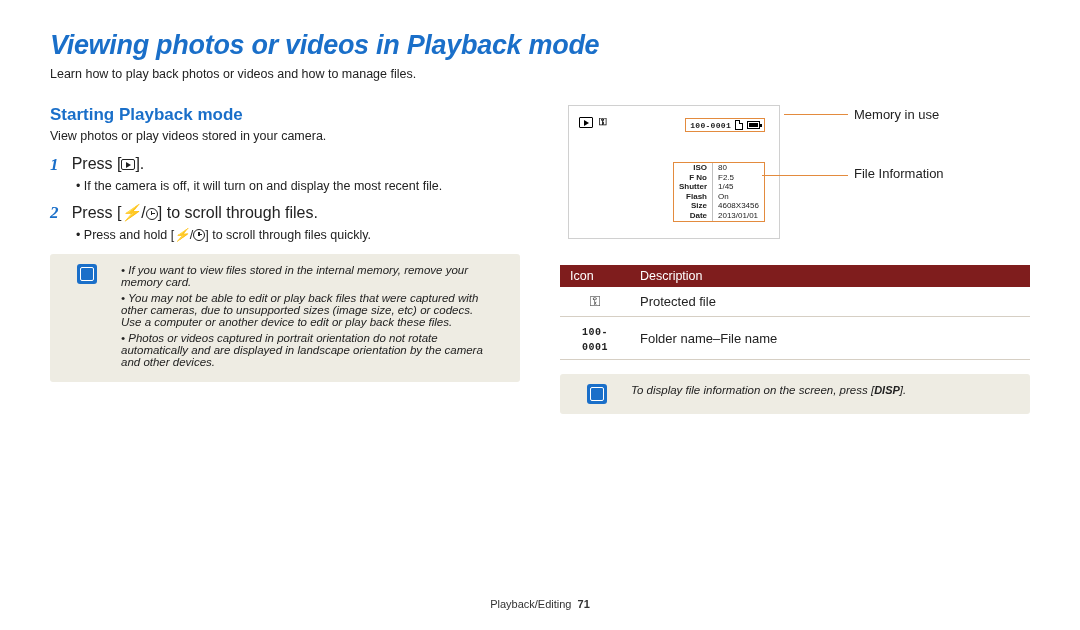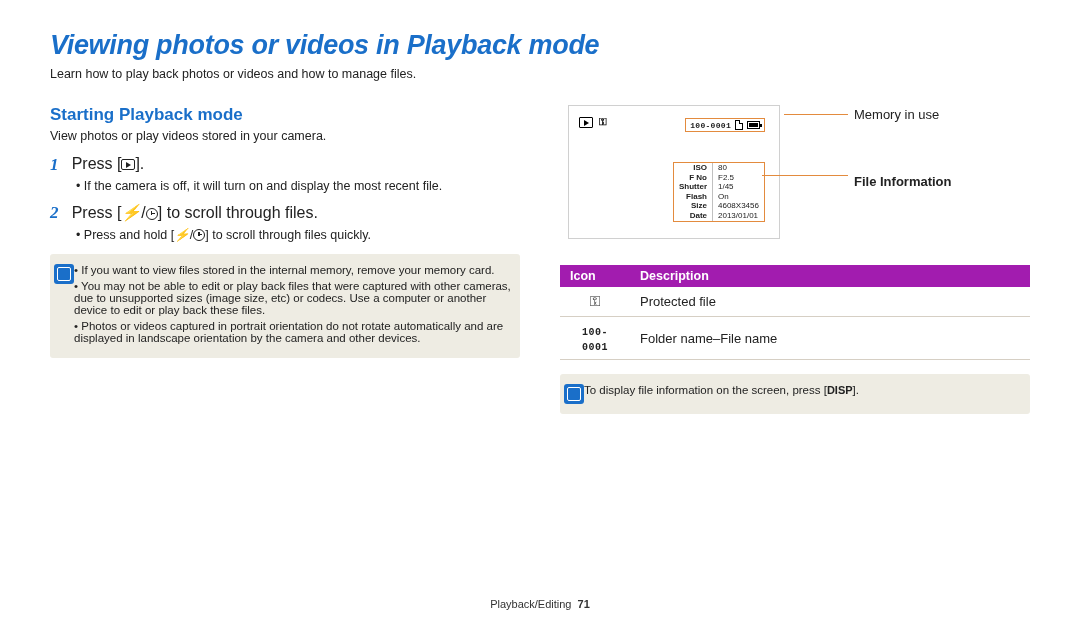--- a/index.html
+++ b/index.html
@@ -62,26 +62,27 @@
   .playbtn::after{
     content:"";position:absolute;left:4px;top:2px;border-left:5px solid #222;
     border-top:3px solid transparent;border-bottom:3px solid transparent;
   }
   .flashicon{font-weight:700;font-style:italic;}
   .timericon{display:inline-block;width:12px;height:12px;border:1.4px solid #222;border-radius:50%;position:relative;vertical-align:-2px;}
   .timericon::after{content:"";position:absolute;left:4px;top:2px;width:1.4px;height:4px;background:#222;}
   .timericon::before{content:"";position:absolute;left:4px;top:4px;width:4px;height:1.4px;background:#222;}
 
   .notebox {
-    display:flex; gap:0;
+    display:flex; gap:24px;
     background:#eeece3;
-    padding:10px 4px;
+    padding:10px 27px;
     border-radius:3px;
     font-size:11.5px;
     margin-top:12px;
+    font-style:italic;
   }
   .notebox .noteicon{
     flex-shrink:0;
     width:20px;height:20px;border-radius:3px;
     background:#1a6fc9;color:#fff;
     display:flex;align-items:center;justify-content:center;
     font-style:italic;font-family:Georgia,serif;font-weight:700;
     position:relative;
   }
   .notebox .noteicon::after{
@@ -124,24 +125,24 @@
     font-size:8px;line-height:1.2;
   }
   .infotable table{border-collapse:collapse;}
   .infotable td{padding:0 5px; white-space:nowrap;}
   .infotable td:first-child{font-weight:700;text-align:right;border-right:1.5px solid #c0c0c0;}
   .infotable td:last-child{font-weight:400;font-family:"Arial Narrow",Arial,sans-serif;}
 
   .callout-line1{position:absolute;left:216px;top:9px;width:64px;height:1.3px;background:#e38b3e;}
   .callout-text1{position:absolute;left:286px;top:2px;font-size:13px;}
   .callout-line2{position:absolute;left:194px;top:70px;width:86px;height:1.3px;background:#e38b3e;}
-  .callout-text2{position:absolute;left:286px;top:69px;font-size:13px;font-weight:bold;}
+  .callout-text2{position:absolute;left:286px;top:61px;font-size:13px;}
 
   table.icontable{width:100%;border-collapse:collapse;font-size:13px;}
-  table.icontable th{background:#a21caf;color:#fff;font-weight:700;text-align:left;padding:4px 10px;font-size:12.5px;}
+  table.icontable th{background:#7f1d1d;color:#fff;font-weight:400;text-align:left;padding:4px 10px;font-size:12.5px;}
   table.icontable th:first-child{width:70px;}
   table.icontable td{padding:6px 10px;border-bottom:1px solid #d6cfc4;}
   table.icontable td:first-child{text-align:center;}
   .keyglyph{font-size:14px;}
   .filecode{font-family:"Courier New",monospace;font-size:10px;font-weight:700;letter-spacing:0.5px;}
 
   .footer{
     position:absolute;left:0;right:0;bottom:20px;text-align:center;
     font-size:11px;color:#333;
   }

